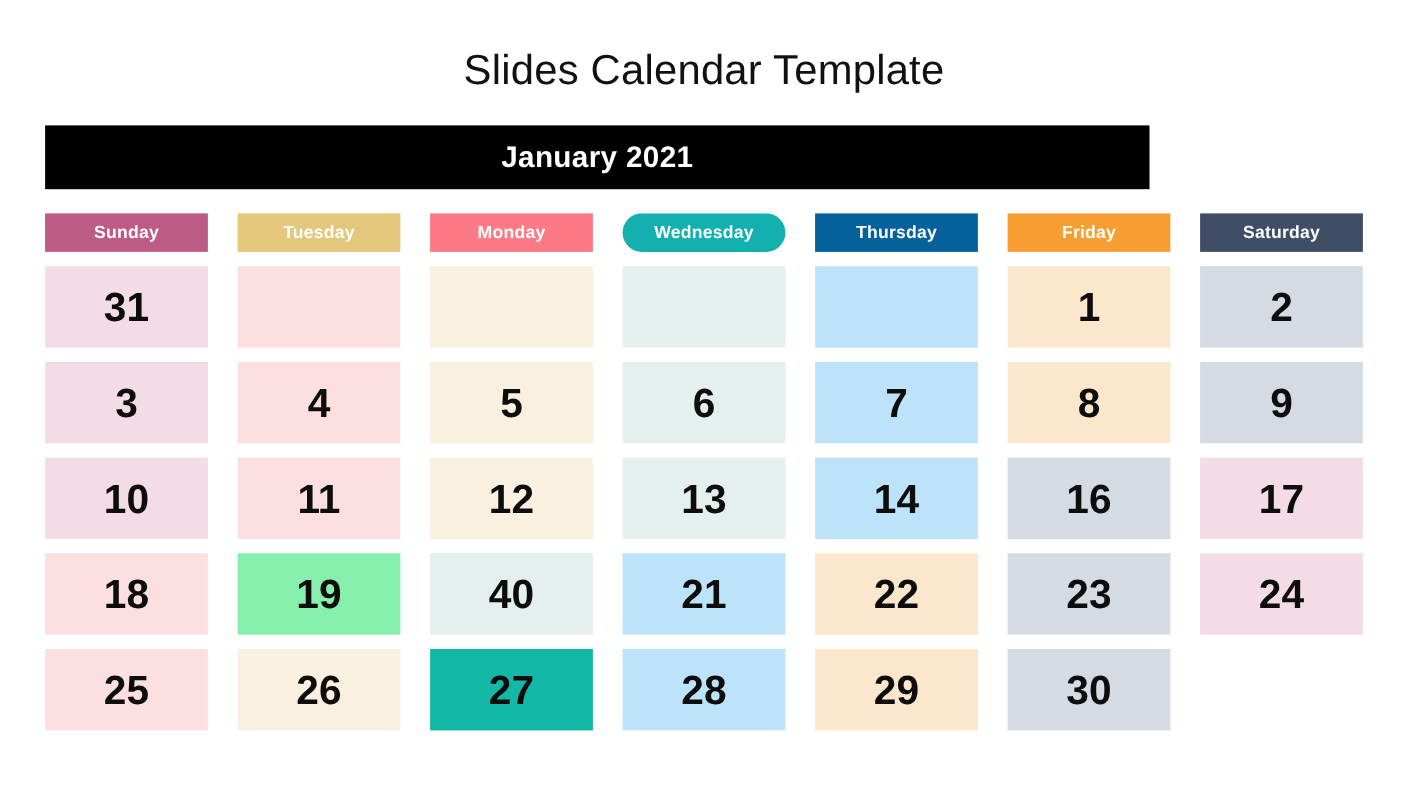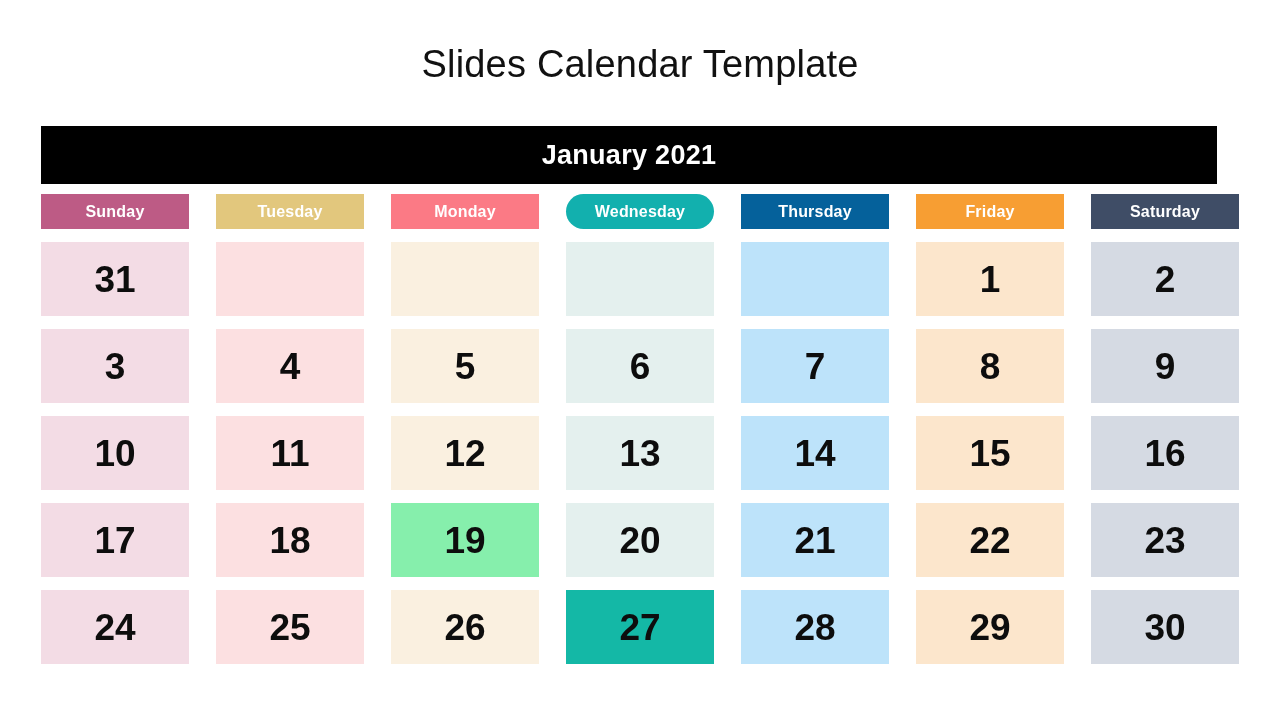--- a/index.html
+++ b/index.html
@@ -33,23 +33,23 @@
     font-size: 38px;
     font-weight: 400;
     color: #111111;
     letter-spacing: 0.2px;
     line-height: 48px;
   }
 
   
   .month-bar {
     position: absolute;
-    top: 126px;
+    top: 114px;
     left: 41px;
-    width: 1176px;
+    width: 1004px;
     height: 58px;
     background: #000000;
     display: flex;
     align-items: center;
     justify-content: center;
   }
   .month-label {
     color: #ffffff;
     font-size: 27px;
     font-weight: bold;
@@ -178,37 +178,34 @@
       </div>
       <div class="cell" style="background: rgb(250, 240, 224);">
         <span class="num">12</span>
       </div>
       <div class="cell" style="background: rgb(228, 240, 238);">
         <span class="num">13</span>
       </div>
       <div class="cell" style="background: rgb(189, 227, 250);">
         <span class="num">14</span>
       </div>
-      <div class="cell" style="background: rgb(252, 230, 204);">
-        <span class="num">15</span>
-      </div>
       <div class="cell" style="background: rgb(213, 218, 227);">
         <span class="num">16</span>
       </div>
       <div class="cell" style="background: rgb(243, 220, 229);">
         <span class="num">17</span>
       </div>
       <div class="cell" style="background: rgb(252, 224, 225);">
         <span class="num">18</span>
       </div>
       <div class="cell" style="background: #86efac;">
         <span class="num">19</span>
       </div>
       <div class="cell" style="background: rgb(228, 240, 238);">
-        <span class="num">20</span>
+        <span class="num">40</span>
       </div>
       <div class="cell" style="background: rgb(189, 227, 250);">
         <span class="num">21</span>
       </div>
       <div class="cell" style="background: rgb(252, 230, 204);">
         <span class="num">22</span>
       </div>
       <div class="cell" style="background: rgb(213, 218, 227);">
         <span class="num">23</span>
       </div>

